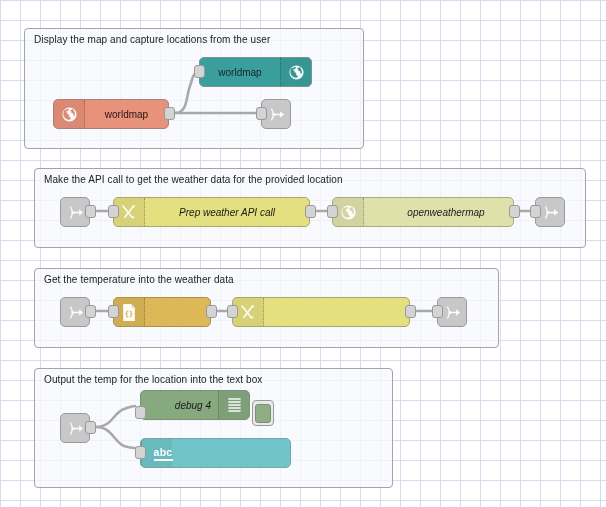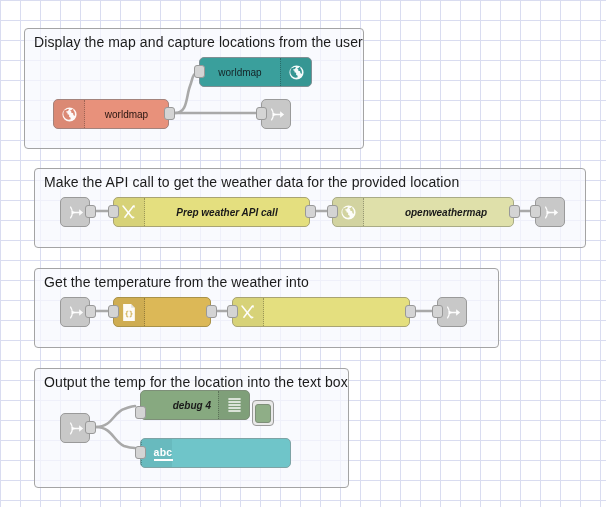--- a/index.html
+++ b/index.html
@@ -30,21 +30,21 @@
     position: absolute;
     box-sizing: border-box;
     border: 1px solid #a4a4a4;
     border-radius: 4px;
     background: rgba(246,248,253,0.72);
   }
   .group-label {
     position: absolute;
     left: 9px;
     top: 5px;
-    font-size: 14px;
+    font-size: 10px;
     color: #1b1b1b;
     white-space: nowrap;
     letter-spacing: 0.1px;
   }
 
   
   .wires {
     position: absolute;
     left: 0; top: 0;
     width: 606px; height: 507px;
@@ -86,21 +86,21 @@
     display: flex;
     align-items: center;
     font-size: 10px;
     color: #1a1a1a;
     padding: 0 7px;
     white-space: nowrap;
   }
   .node-label.center { justify-content: center; }
   .node-label.right  { justify-content: flex-end; }
   .node-label.left   { justify-content: flex-start; }
-  .node-label.italic { font-style: italic; font-weight: bold; }
+  .node-label.italic { font-style: italic; }
 
   
   .n-teal   { background:#3a9f9c; border-color:#7f8f93; }
   .n-salmon { background:#e8917b; border-color:#a3837c; }
   .n-link   { background:#c8c8c8; border-color:#9a9a9a; }
   .n-func   { background:#e4df7f; border-color:#a9a473; }
   .n-owm    { background:#dfe0aa; border-color:#a9ab86;gap:15px; }
   .n-json   { background:#dcb857; border-color:#a99249; }
   .n-debug  { background:#87a980; border-color:#7e8f79; }
   .n-text   { background:#6fc5c9; border-color:#7ea3a5; }
@@ -168,23 +168,23 @@
 
 <div id="canvas">
 
   <div class="group" style="left: 24px; top: 28px; width: 340px; height: 121px;">
     <span class="group-label">Display the map and capture locations from the user</span>
   </div>
   <div class="group" style="left: 34px; top: 168px; width: 552px; height: 80px;">
     <span class="group-label">Make the API call to get the weather data for the provided location</span>
   </div>
   <div class="group" style="left: 34px; top: 268px; width: 465px; height: 80px;">
-    <span class="group-label">Get the temperature from the weather into</span>
-  </div>
-  <div class="group" style="left: 34px; top: 368px; width: 315px; height: 120px;">
+    <span class="group-label">Get the temperature into the weather data</span>
+  </div>
+  <div class="group" style="left: 34px; top: 368px; width: 359px; height: 120px;">
     <span class="group-label">Output the temp for the location into the text box</span>
   </div>
 
   <svg class="wires" viewBox="0 0 606 507" width="606" height="507">
       <path class="wire" d="M 175,113 C 188,113 186,96 190,86 C 193,78 192,74 199,71"></path>
       <path class="wire" d="M 175,113 L 256,113"></path>
       <path class="wire" d="M 96,211 L 108,211"></path>
       <path class="wire" d="M 316,211 L 327,211"></path>
       <path class="wire" d="M 520,211 L 530,211"></path>
       <path class="wire" d="M 96,311 L 108,311"></path>

